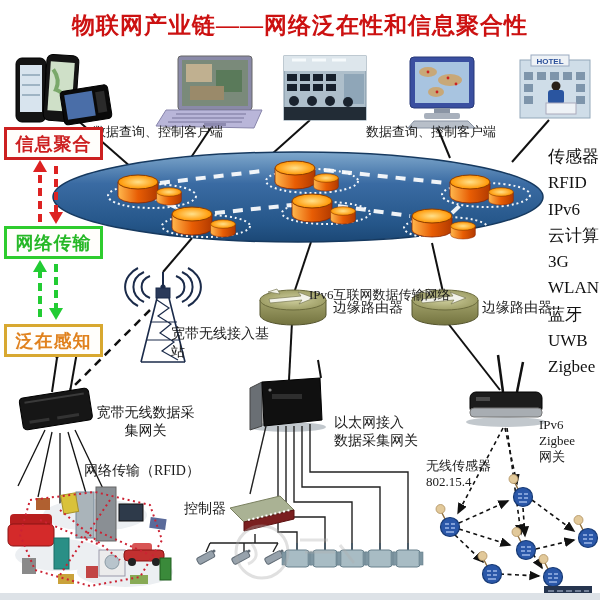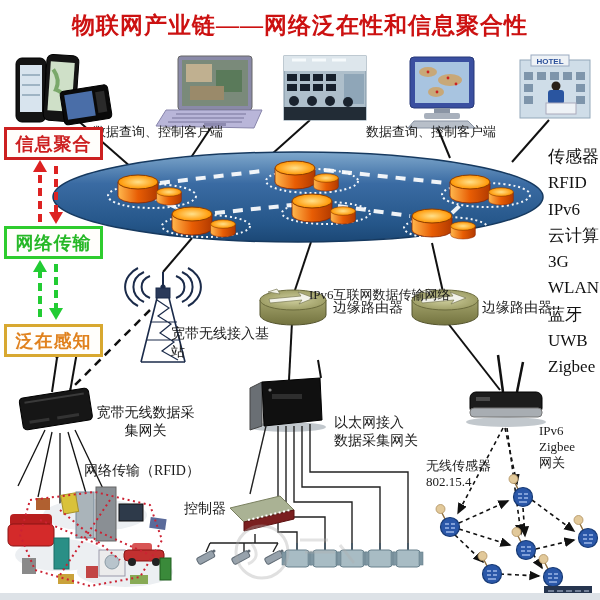--- a/index.html
+++ b/index.html
@@ -393,21 +393,21 @@
 <div class="lbl" style="left:171px;top:297px;width:101px;margin-top:28px;">宽带无线接入基站</div>
 <div class="lbl" style="left:333px;top:299px;width:80px;">边缘路由器</div>
 <div class="lbl" style="left:482px;top:299px;width:80px;">边缘路由器</div>
 <div class="lbl" style="left:94px;top:404px;width:103px;text-align:center;">宽带无线数据采集网关</div>
 <div class="lbl" style="left:84px;top:462px;width:130px;">网络传输（RFID）</div>
 <div class="lbl" style="left:334px;top:414px;width:100px;">
   <div>以太网接入</div>
   <div>数据采集网关</div>
 </div>
 <div class="lbl" style="left:184px;top:500px;width:50px;">控制器</div>
-<div class="lbl sm" style="left:539px;top:417px;width:62px;margin-top:6px;">
+<div class="lbl sm" style="left:539px;top:417px;width:62px;">
   <div>IPv6 Zigbee</div>
   <div>网关</div>
 </div>
 <div class="lbl sm" style="left:426px;top:458px;width:76px;">
   <div>无线传感器</div>
   <div>802.15.4</div>
 </div>
 
 <div class="techlist">
   <div>传感器</div>

